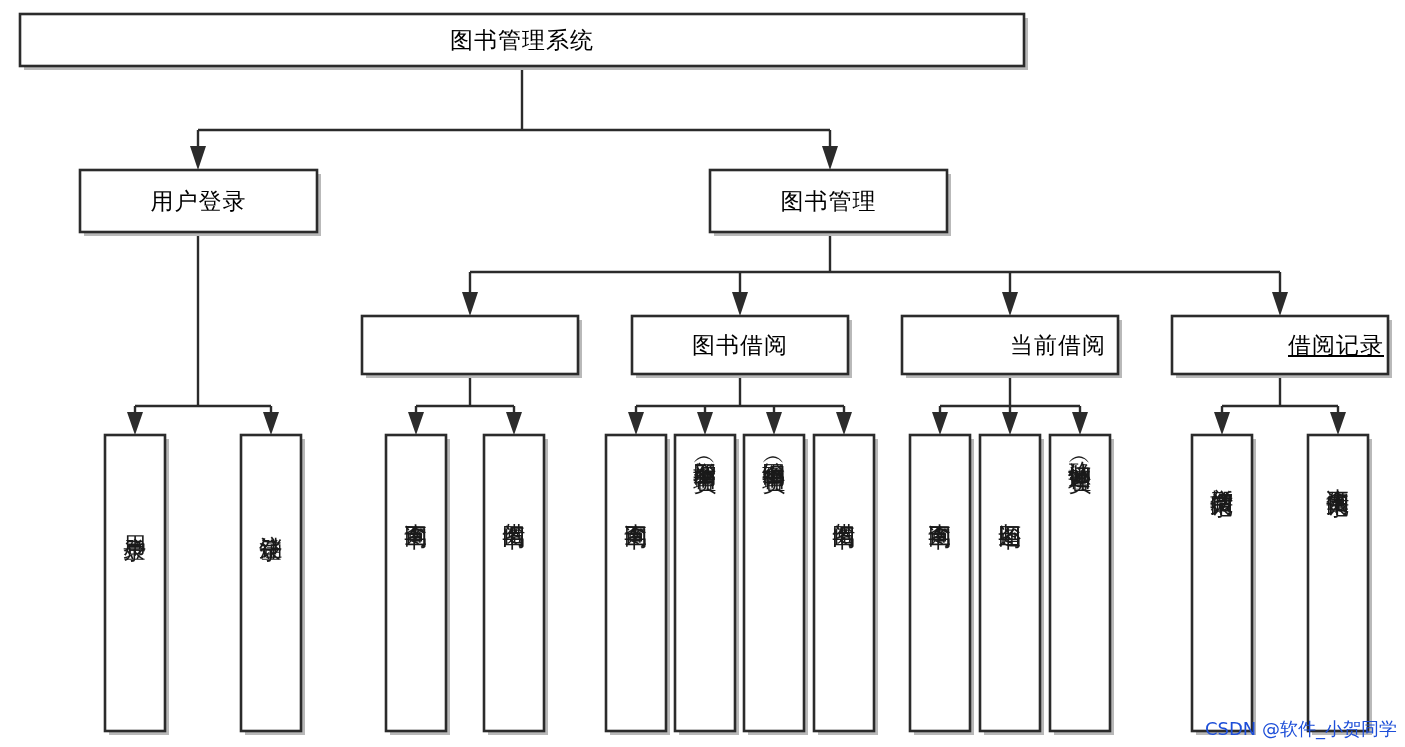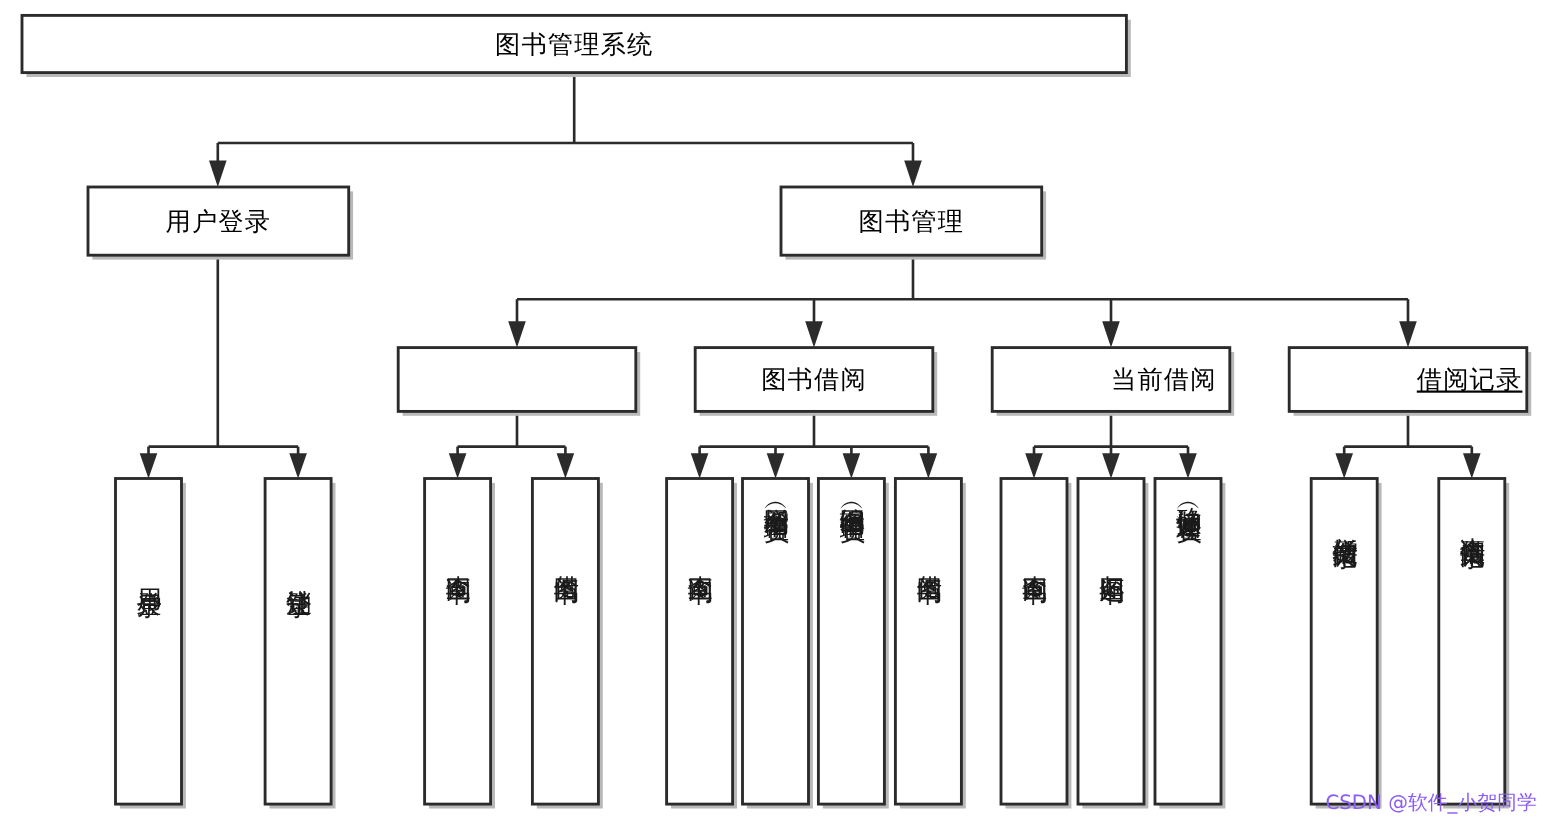--- a/index.html
+++ b/index.html
@@ -44,21 +44,21 @@
   .arrow-head {
     fill: #2b2b2b;
     stroke: none;
   }
   .watermark-text {
     position: absolute;
     right: 8px;
     bottom: 6px;
     font-family: "DejaVu Sans", "Liberation Sans", sans-serif;
     font-size: 18px;
-    color: #8b5cf6;
+    color: #1d4ed8;
     white-space: nowrap;
     pointer-events: none;
   }
   .vlabel-wrap {
     position: absolute;
     display: flex;
     align-items: flex-start;
     justify-content: center;
     pointer-events: none;
   }

